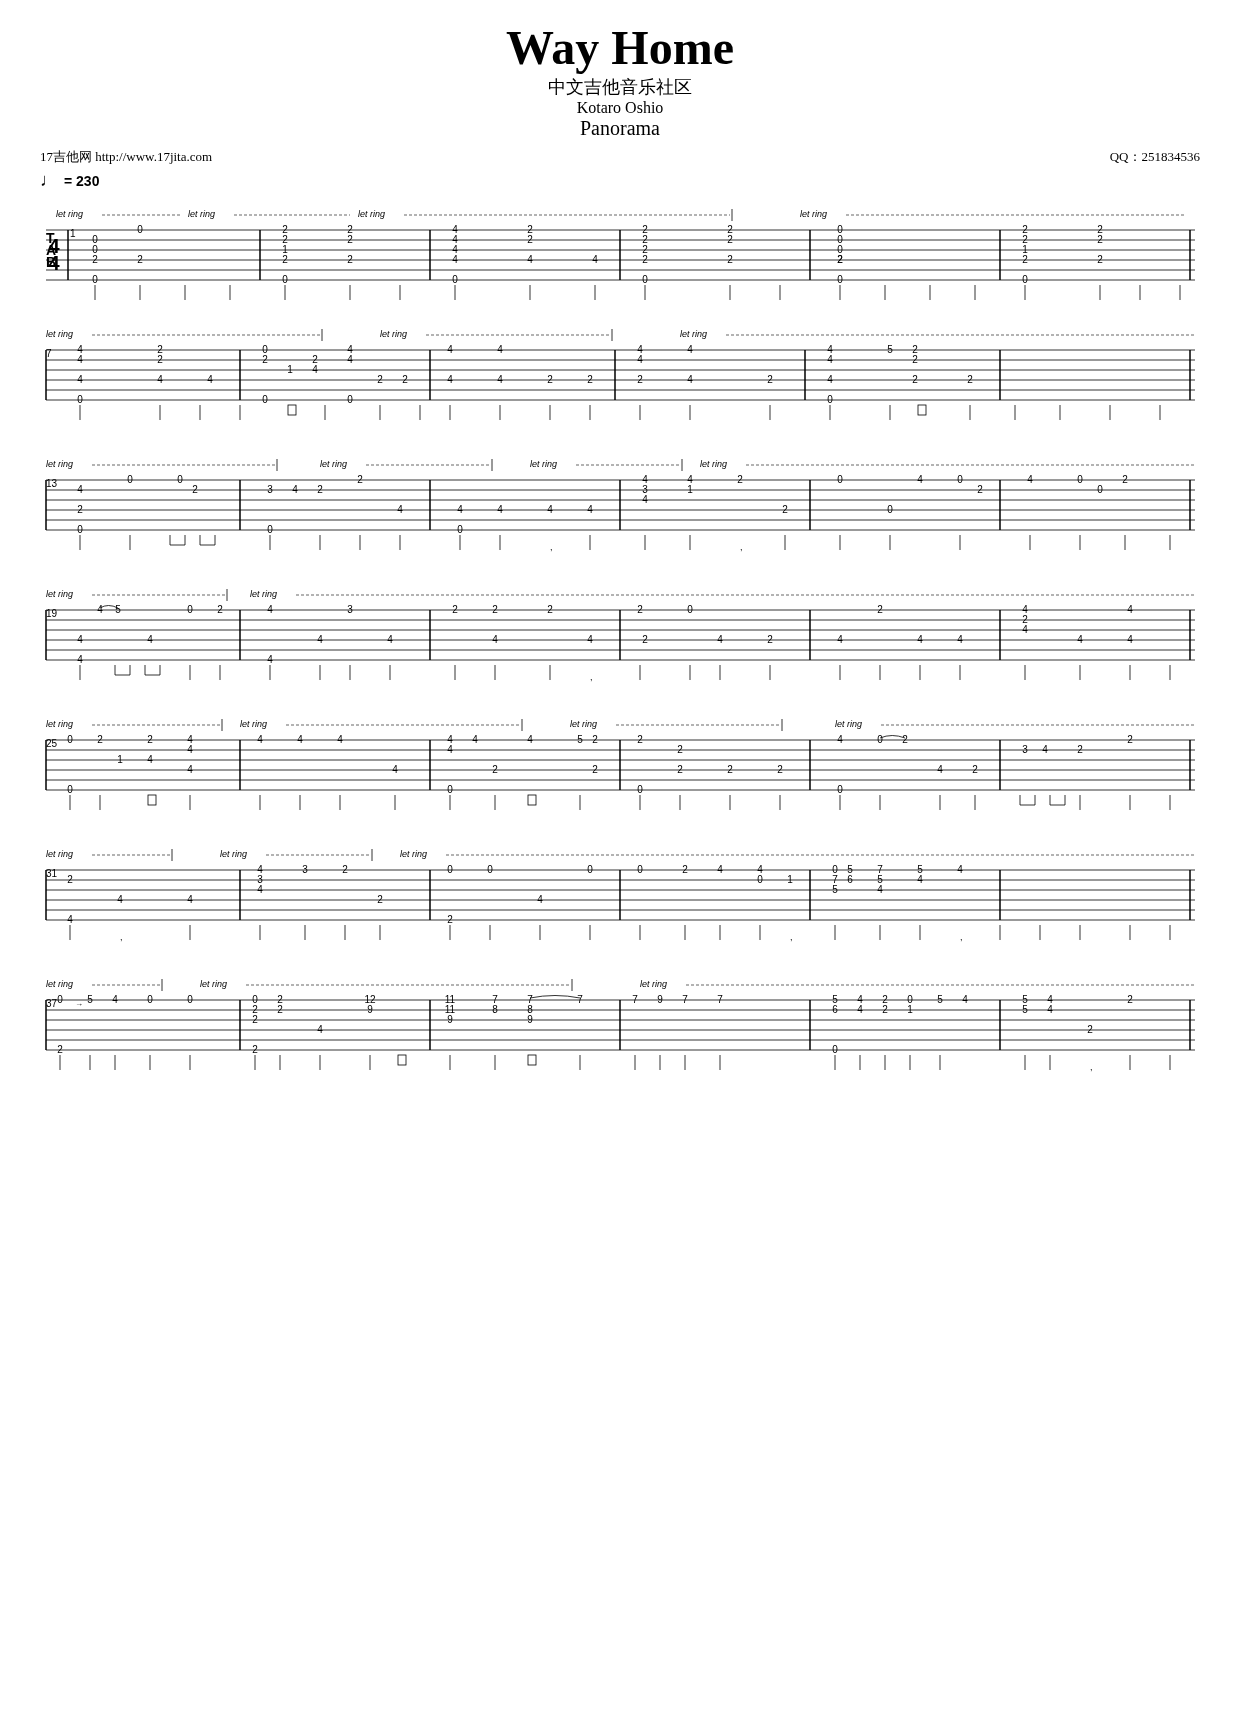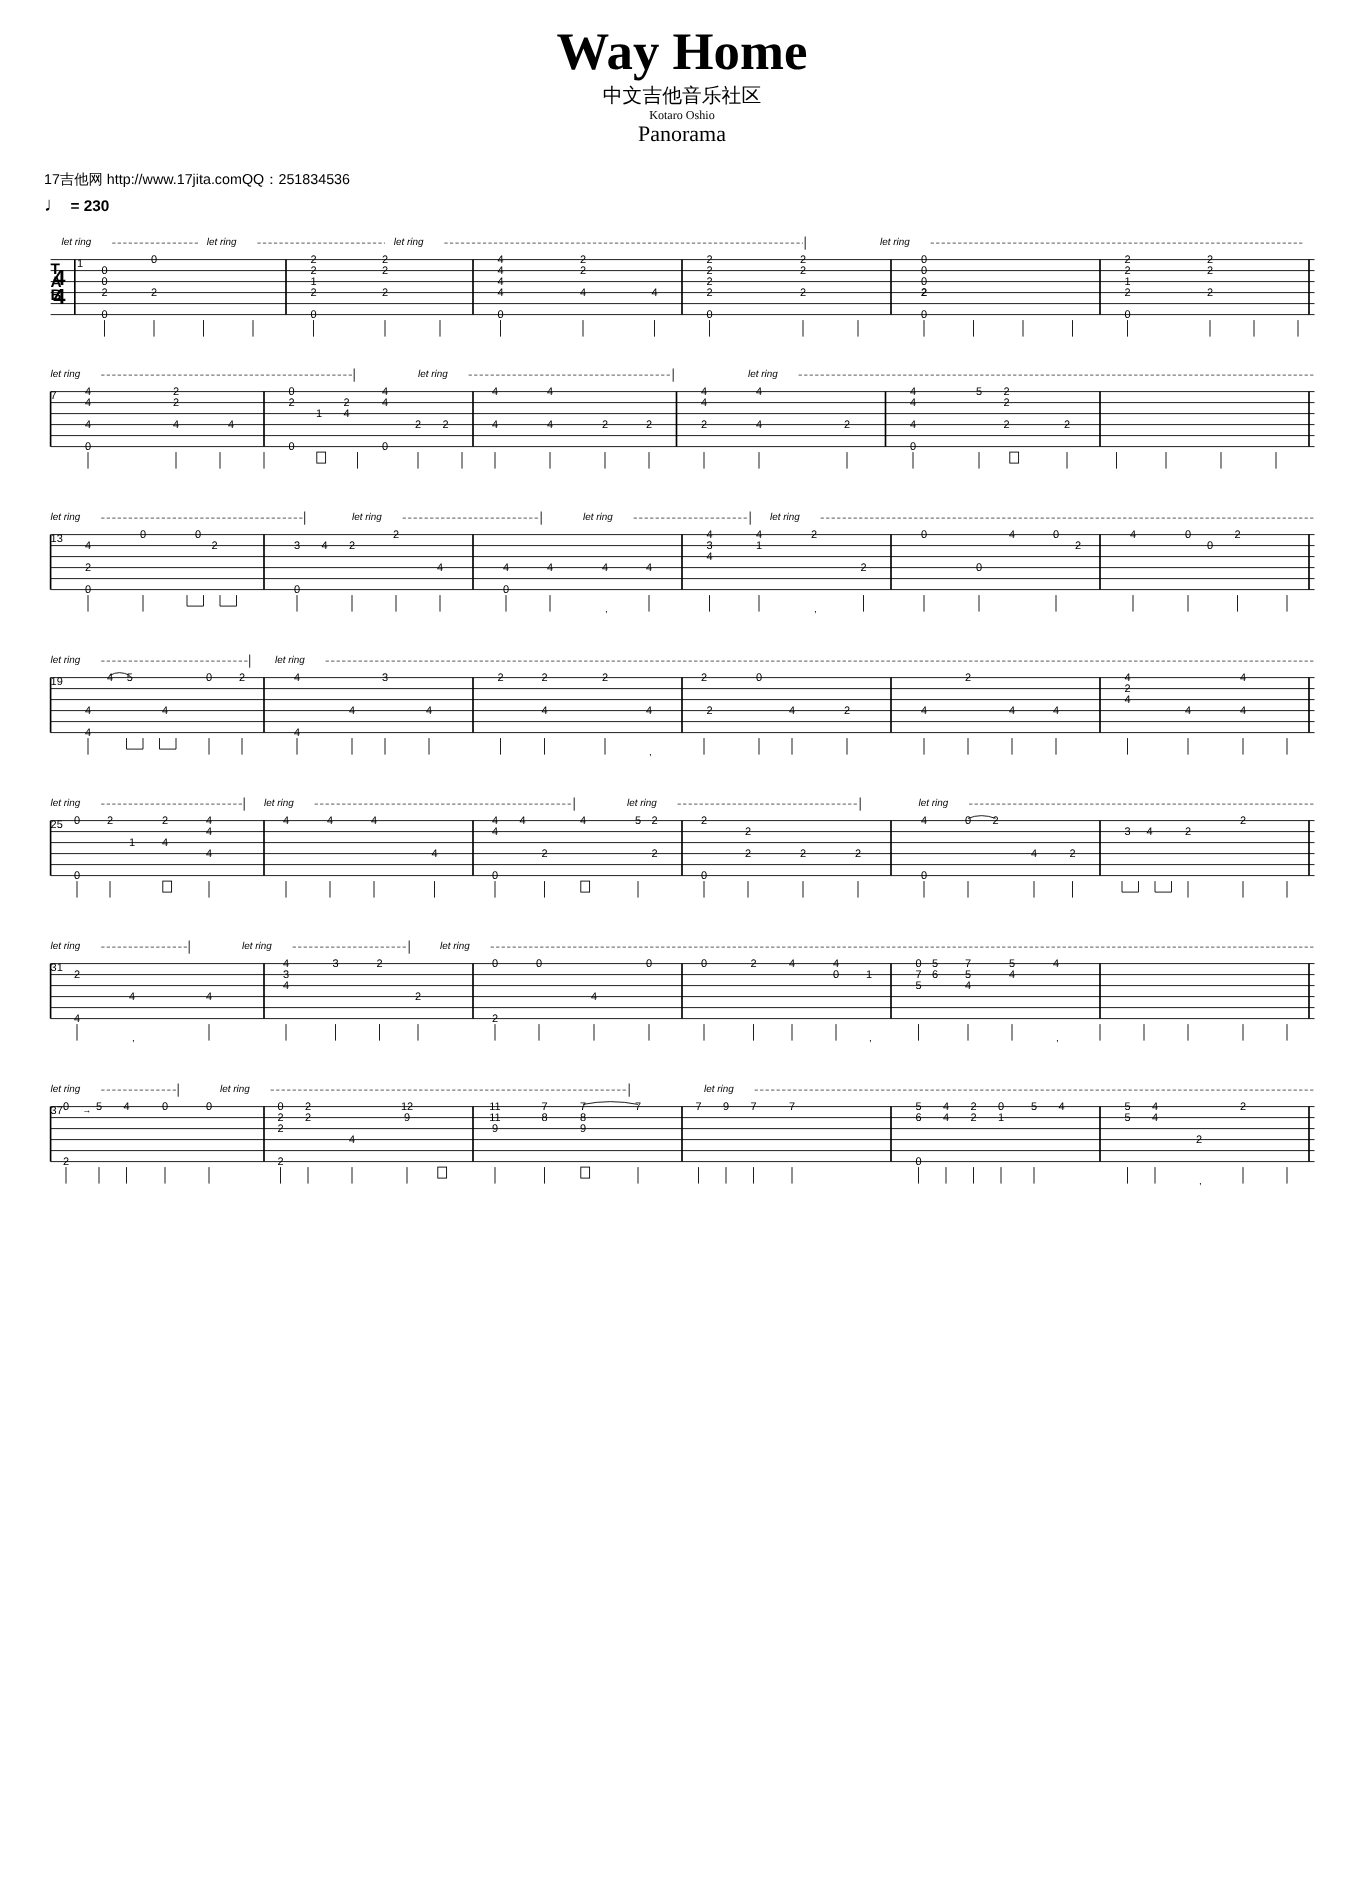--- a/index.html
+++ b/index.html
@@ -13,43 +13,44 @@
     }
     .page {
       width: 1240px;
       min-height: 1731px;
       background: #fff;
       padding: 20px 40px;
       position: relative;
     }
     .title-section {
       text-align: center;
-      margin-bottom: 20px;
+      margin-bottom: 8px;
     }
     .title-main {
       font-size: 48px;
       font-weight: bold;
       font-family: 'Times New Roman', serif;
     }
     .title-chinese {
       font-size: 18px;
       font-family: sans-serif;
       text-align: center;
     }
     .title-artist {
-      font-size: 11px;
+      font-size: 16px;
     }
     .title-album {
       font-size: 20px;
     }
     .header-info {
       display: flex;
+      justify-content: space-between;
       font-size: 13px;
       margin: 8px 0 4px 0;
-      font-family: Liberation Sans, sans-serif;
+      font-family: Liberation Serif, serif;
     }
     .tempo-line {
       font-size: 14px;
       font-weight: bold;
       margin-bottom: 4px;
       font-family: sans-serif;
       display: flex;
       align-items: center;
       gap: 6px;
     }

